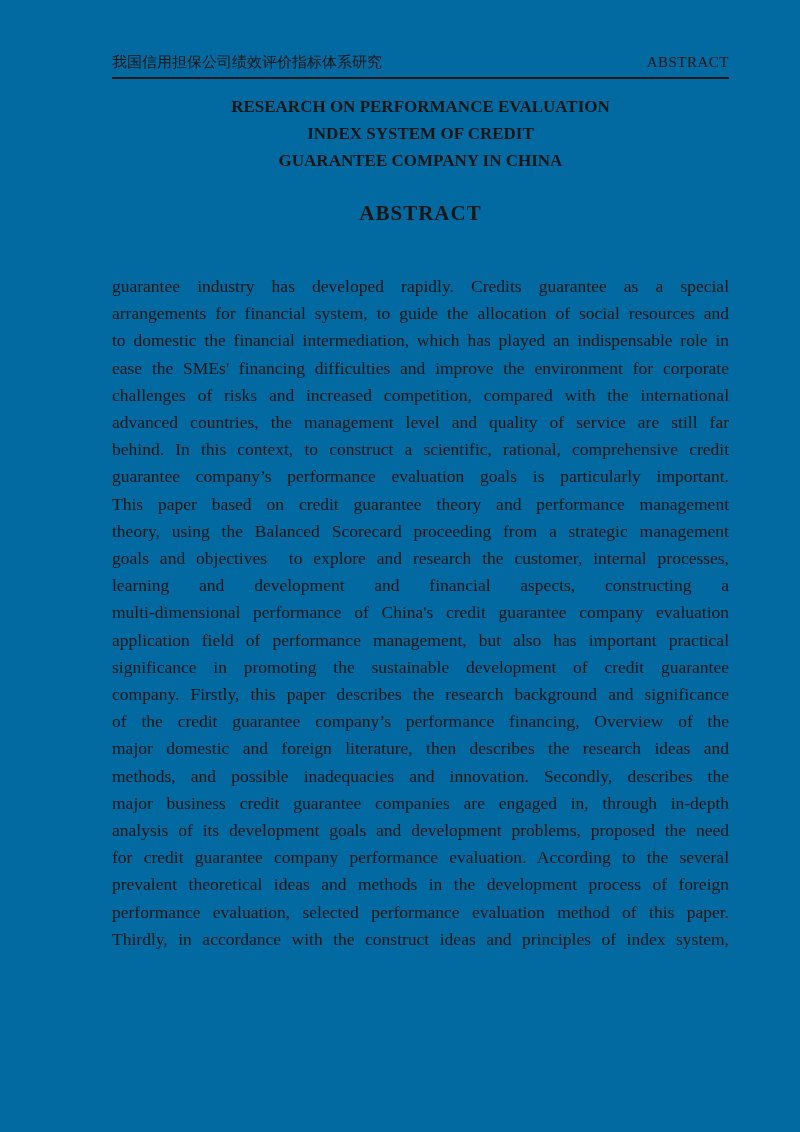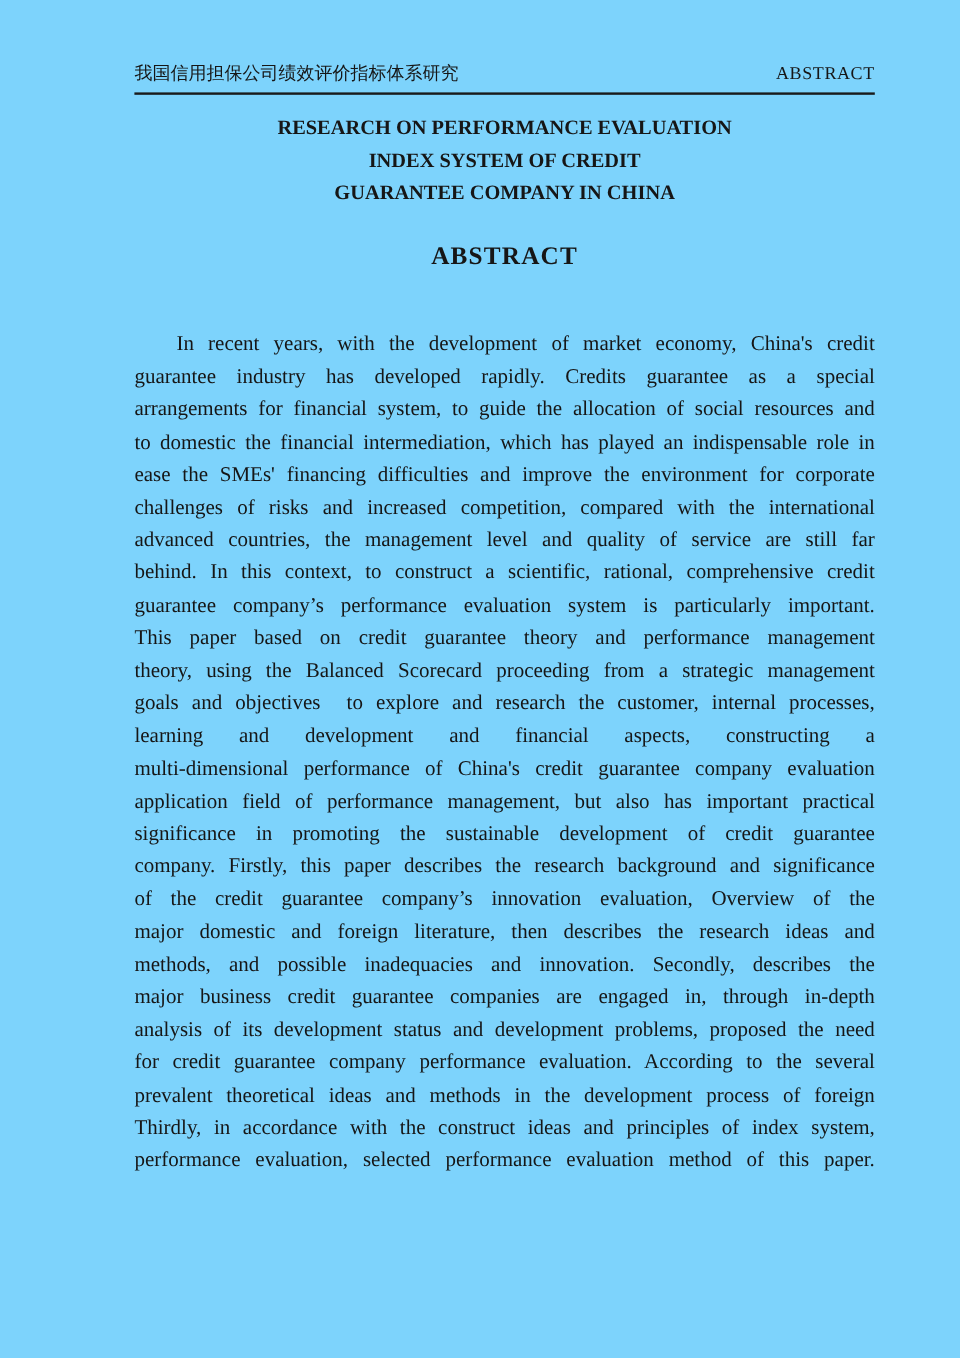--- a/index.html
+++ b/index.html
@@ -5,21 +5,21 @@
   html, body {
     margin: 0;
     padding: 0;
     background: #ffffff;
   }
   .page {
     position: relative;
     width: 800px;
     height: 1132px;
     box-sizing: border-box;
-    background: #7dd3fc;
+    background: #0369a1;
     padding: 52px 71px 0 112px;
     font-family: "Liberation Serif", "DejaVu Serif", serif;
     color: #161616;
     overflow: hidden;
   }
   .running-header {
     display: flex;
     justify-content: space-between;
     align-items: flex-end;
     border-bottom: 2px solid #1a1a1a;
@@ -72,41 +72,40 @@
 
   <h1 class="doc-title">
     <div>RESEARCH ON PERFORMANCE EVALUATION</div>
     <div>INDEX SYSTEM OF CREDIT</div>
     <div>GUARANTEE COMPANY IN CHINA</div>
   </h1>
 
   <h2 class="abstract-heading">ABSTRACT</h2>
 
   <div class="body-text" id="abstract-body">
-      <div class="body-line first">In recent years, with the development of market economy, China's credit</div>
       <div class="body-line">guarantee industry has developed rapidly. Credits guarantee as a special</div>
       <div class="body-line">arrangements for financial system, to guide the allocation of social resources and</div>
       <div class="body-line">to domestic the financial intermediation, which has played an indispensable role in</div>
       <div class="body-line">ease the SMEs' financing difficulties and improve the environment for corporate</div>
       <div class="body-line">challenges of risks and increased competition, compared with the international</div>
       <div class="body-line">advanced countries, the management level and quality of service are still far</div>
       <div class="body-line">behind. In this context, to construct a scientific, rational, comprehensive credit</div>
-      <div class="body-line">guarantee company’s performance evaluation system is particularly important.</div>
+      <div class="body-line">guarantee company’s performance evaluation goals is particularly important.</div>
       <div class="body-line">This paper based on credit guarantee theory and performance management</div>
       <div class="body-line">theory, using the Balanced Scorecard proceeding from a strategic management</div>
       <div class="body-line">goals and objectives&nbsp; to explore and research the customer, internal processes,</div>
       <div class="body-line">learning and development and financial aspects, constructing a</div>
       <div class="body-line">multi-dimensional performance of China's credit guarantee company evaluation</div>
       <div class="body-line">application field of performance management, but also has important practical</div>
       <div class="body-line">significance in promoting the sustainable development of credit guarantee</div>
       <div class="body-line">company. Firstly, this paper describes the research background and significance</div>
-      <div class="body-line">of the credit guarantee company’s innovation evaluation, Overview of the</div>
+      <div class="body-line">of the credit guarantee company’s performance financing, Overview of the</div>
       <div class="body-line">major domestic and foreign literature, then describes the research ideas and</div>
       <div class="body-line">methods, and possible inadequacies and innovation. Secondly, describes the</div>
       <div class="body-line">major business credit guarantee companies are engaged in, through in-depth</div>
-      <div class="body-line">analysis of its development status and development problems, proposed the need</div>
+      <div class="body-line">analysis of its development goals and development problems, proposed the need</div>
       <div class="body-line">for credit guarantee company performance evaluation. According to the several</div>
       <div class="body-line">prevalent theoretical ideas and methods in the development process of foreign</div>
+      <div class="body-line">performance evaluation, selected performance evaluation method of this paper.</div>
       <div class="body-line">Thirdly, in accordance with the construct ideas and principles of index system,</div>
-      <div class="body-line">performance evaluation, selected performance evaluation method of this paper.</div>
     </div>
 
 </div>
 
 </body></html>

